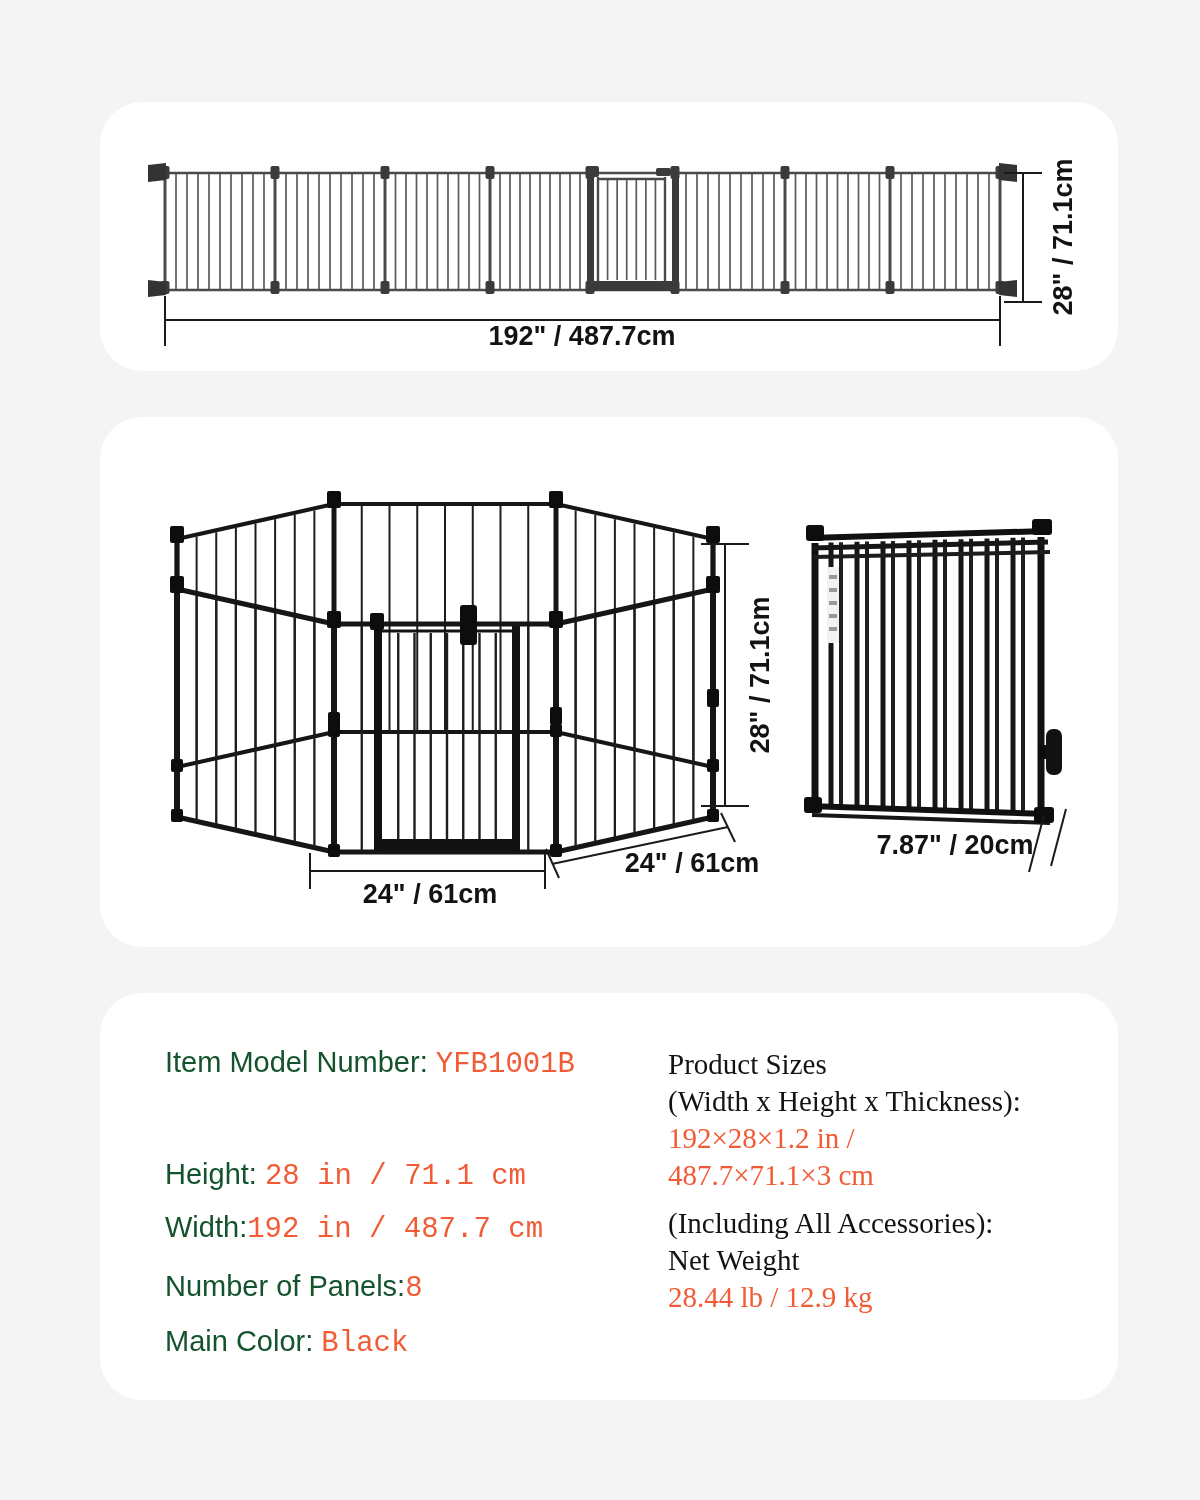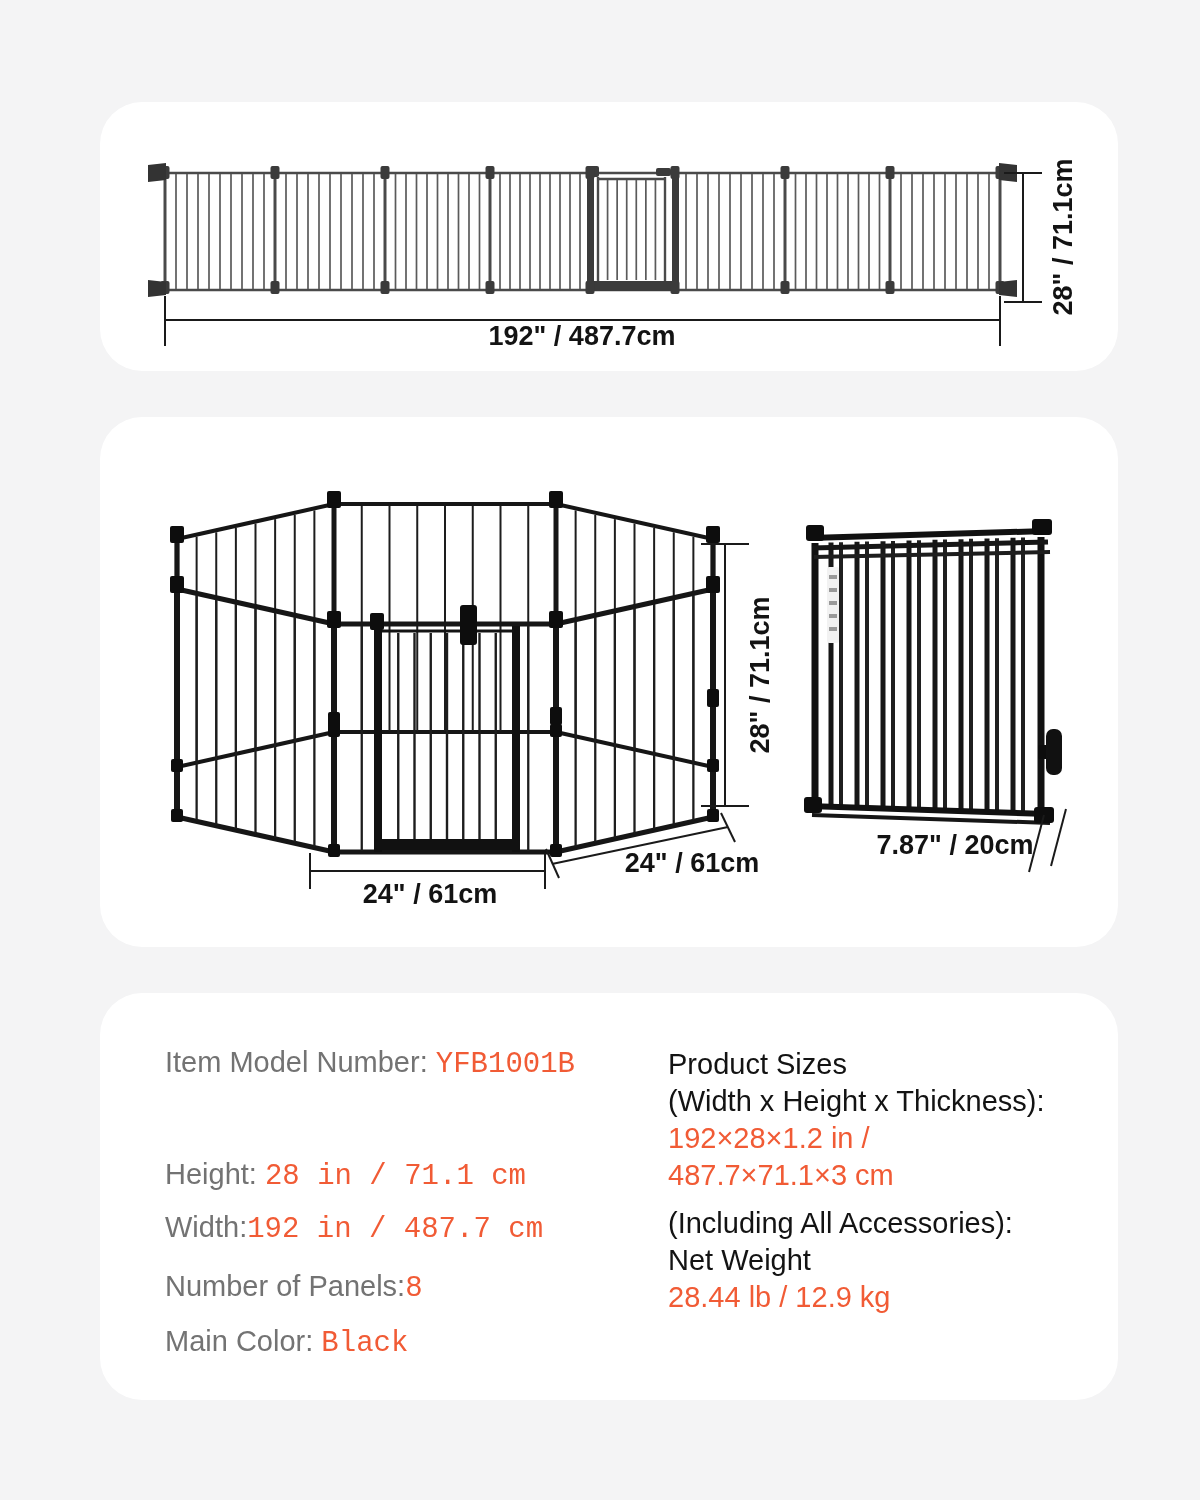--- a/index.html
+++ b/index.html
@@ -17,26 +17,26 @@
   .card svg{display:block;width:100%;height:100%;}
   #card-top{top:102px;height:269px;}
   #card-mid{top:417px;height:530px;}
   #card-specs{top:993px;height:407px;}
   .dim-line{stroke:#1a1a1a;stroke-width:2;fill:none;}
   .dim-label{
     font-family:"Liberation Sans", sans-serif;
     font-size:27px;font-weight:600;fill:#131313;
   }
   .spec-row{position:absolute;left:65px;font-size:29px;line-height:40px;white-space:nowrap;}
-  .spec-row .lbl{color:#737373;}
+  .spec-row .lbl{color:#14532d;}
   .spec-row .val{color:#f15b35;font-family:Liberation Mono, monospace;}
   .spec-col-right{position:absolute;left:568px;font-size:29px;line-height:37px;}
   .spec-col-right .lbl{color:#131313;}
   .spec-col-right .val{color:#f15b35;}
-  .spec-line{white-space:nowrap;}
+  .spec-line{white-space:nowrap;font-family:Liberation Serif, serif;}
 </style>
 </head>
 <body>
 
 <section class="card" id="card-top">
   <svg viewBox="0 0 1018 269">
     <g id="fence-flat">
         <line x1="65" y1="71" x2="900" y2="71" stroke="#4a4a4a" stroke-width="2.6"></line>
         <line x1="65" y1="188" x2="900" y2="188" stroke="#4a4a4a" stroke-width="2.6"></line>
         <line x1="65" y1="71" x2="65" y2="188" stroke="#4a4a4a" stroke-width="3"></line>

